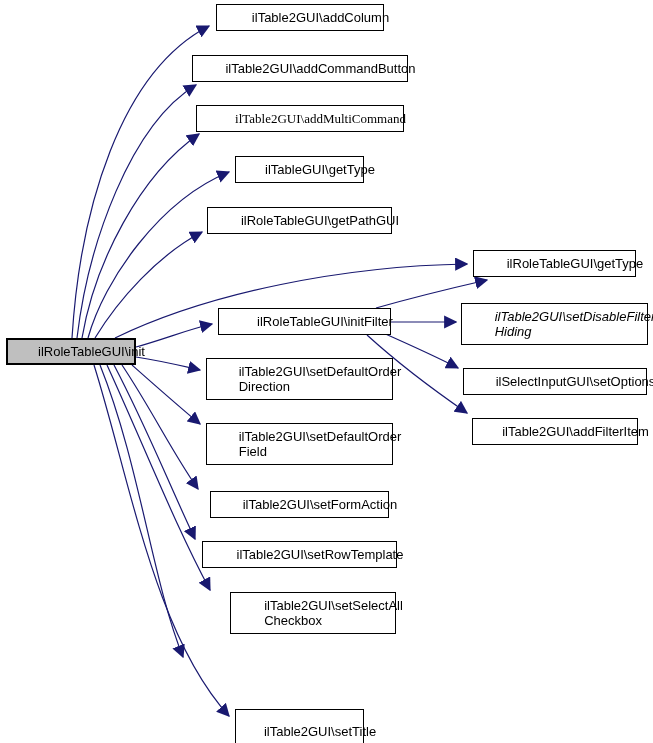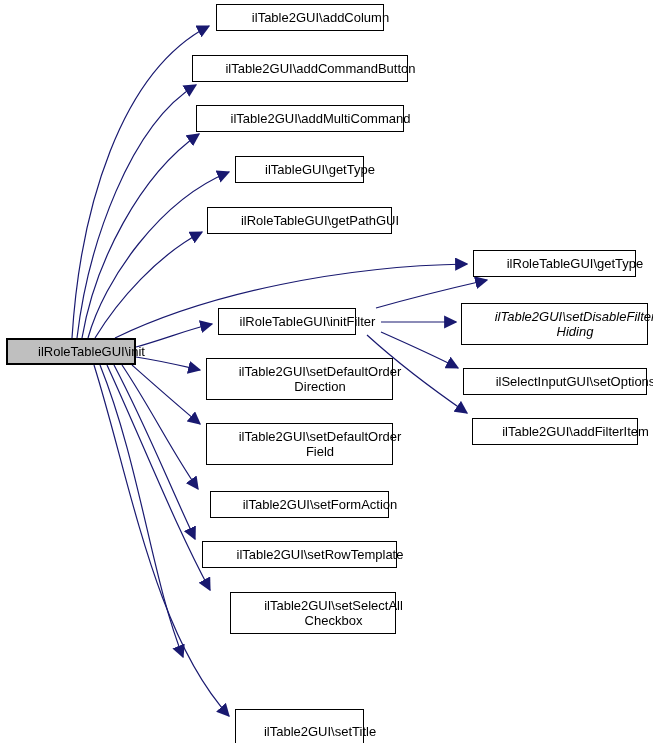--- a/index.html
+++ b/index.html
@@ -10,21 +10,20 @@
     font-family:"Liberation Sans",sans-serif;
     overflow:hidden;
   }
   #edges{position:absolute;left:0;top:0;width:653px;height:743px;}
   .edge{stroke:var(--edge,#191970);fill:none;stroke-width:1.2;}
   #arrowhead path{fill:var(--edge,#191970);}
   .node{
     position:absolute;
     box-sizing:border-box;
     display:flex;align-items:center;justify-content:center;
-    text-align:center;
     background:var(--node-fill,#fff);
     border:1px solid var(--node-border,#000);
     color:#000;
     font-size:13px;line-height:15px;
     white-space:pre-line;
     cursor:pointer;
     padding-left:41px;
   }
   .node.root{
     background:var(--root-fill,#bfbfbf);
@@ -60,24 +59,24 @@
     <path class="edge" d="M376,308 C415,297 452,288 487,280" marker-end="url(#arrowhead)"></path>
     <path class="edge" d="M381,322 L456,322" marker-end="url(#arrowhead)"></path>
     <path class="edge" d="M381,332 C408,344 435,356 458,368" marker-end="url(#arrowhead)"></path>
     <path class="edge" d="M367,335 C400,365 438,393 467,413" marker-end="url(#arrowhead)"></path>
   </svg>
 
   <div class="node root" style="left:6px;top:338px;width:130px;height:27px;">ilRoleTableGUI\init</div>
 
   <div class="node" style="left:216px;top:4px;width:168px;height:27px;">ilTable2GUI\addColumn</div>
   <div class="node" style="left:192px;top:55px;width:216px;height:27px;">ilTable2GUI\addCommandButton</div>
-  <div class="node" style="left:196px;top:105px;width:208px;height:27px;">ilTable2GUI\addMultiCommand</div>
+  <div class="node" style="left:196px;top:105px;width:208px;height:27px;font-family:Liberation Serif, serif;">ilTable2GUI\addMultiCommand</div>
   <div class="node" style="left:235px;top:156px;width:129px;height:27px;">ilTableGUI\getType</div>
   <div class="node" style="left:207px;top:207px;width:185px;height:27px;">ilRoleTableGUI\getPathGUI</div>
-  <div class="node" style="left:218px;top:308px;width:138px;height:27px;">ilRoleTableGUI\initFilter</div>
+  <div class="node" style="left:218px;top:308px;width:173px;height:27px;">ilRoleTableGUI\initFilter</div>
   <div class="node" style="left:206px;top:358px;width:187px;height:42px;">ilTable2GUI\setDefaultOrder
 Direction</div>
   <div class="node" style="left:206px;top:423px;width:187px;height:42px;">ilTable2GUI\setDefaultOrder
 Field</div>
   <div class="node" style="left:210px;top:491px;width:179px;height:27px;">ilTable2GUI\setFormAction</div>
   <div class="node" style="left:202px;top:541px;width:195px;height:27px;">ilTable2GUI\setRowTemplate</div>
   <div class="node" style="left:230px;top:592px;width:166px;height:42px;">ilTable2GUI\setSelectAll
 Checkbox</div>
   <div class="node" style="left:235px;top:709px;width:129px;height:44px;">ilTable2GUI\setTitle</div>
 

